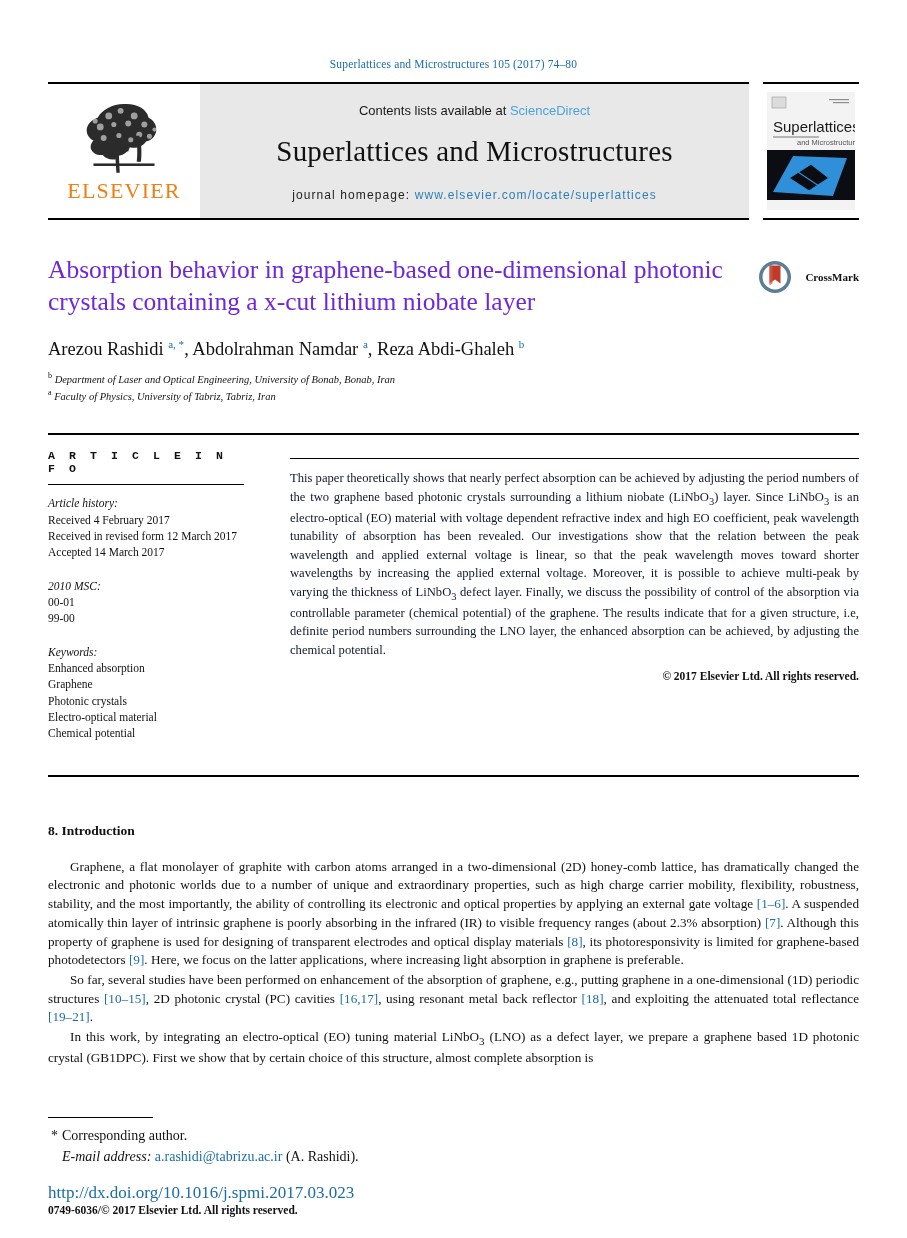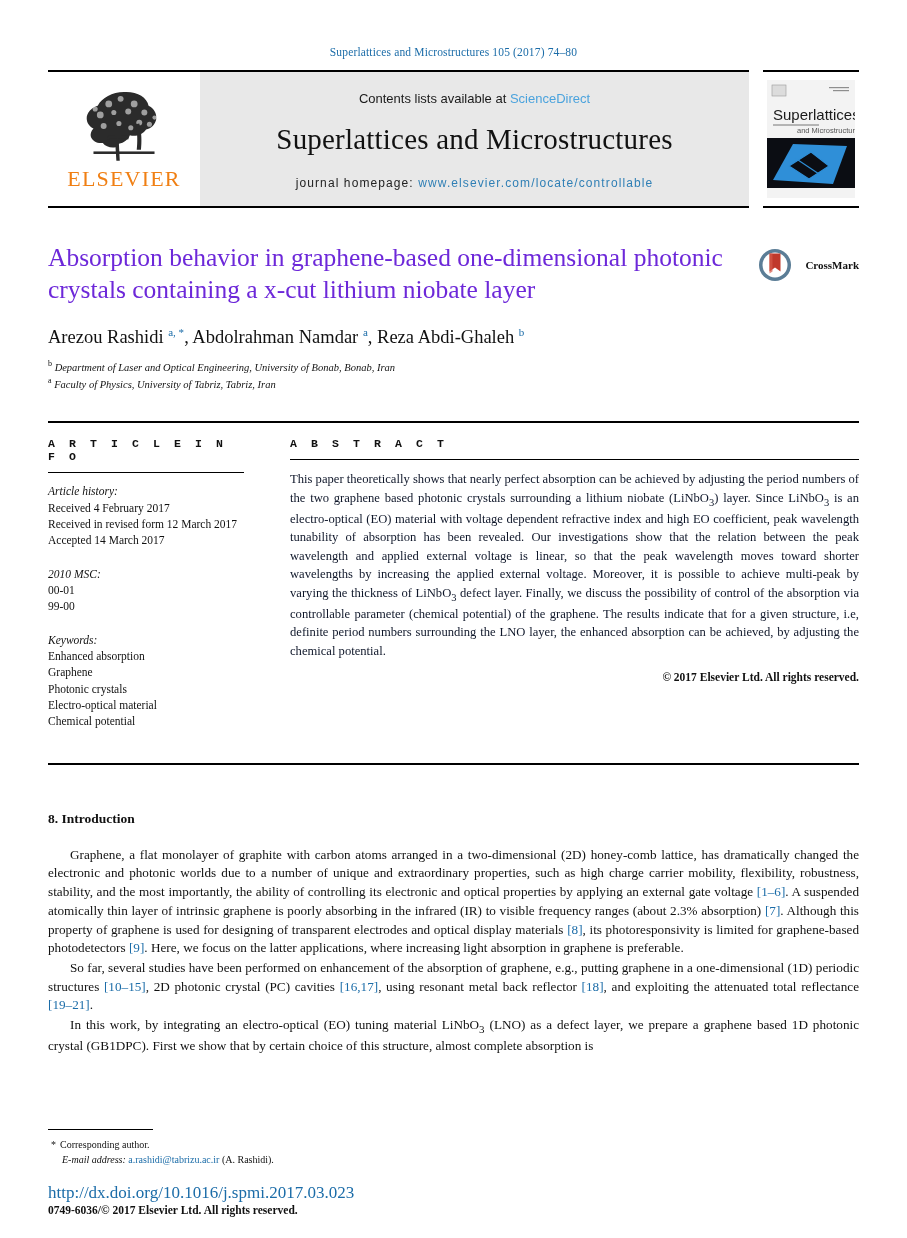--- a/index.html
+++ b/index.html
@@ -13,21 +13,21 @@
     position: relative;
     font-family: "Liberation Serif", serif;
     color: #000000;
     overflow: hidden;
   }
   .page {
     position: relative;
     width: 907px;
     height: 1238px;
     box-sizing: border-box;
-    padding: 0 48px;
+    padding: 12px 48px;
   }
 
   
   .running-head {
     text-align: center;
     font-family: "Liberation Serif", serif;
     font-size: 11.5px;
     color: #1b6ca8;
     padding-top: 46px;
     letter-spacing: 0.15px;
@@ -261,21 +261,21 @@
     right: 48px;
     bottom: 22px;
   }
   .foot-rule {
     width: 105px;
     border-top: 1px solid #000;
     margin-bottom: 7px;
   }
   .foot-note {
     font-family: "Liberation Serif", serif;
-    font-size: 10px;
+    font-size: 14px;
     line-height: 1.5;
     color: #111;
     padding-left: 14px;
   }
   .foot-note .star {
     margin-left: -11px;
     margin-right: 4px;
   }
   .foot-note .em-lab {
     font-style: italic;
@@ -336,21 +336,21 @@
       </svg>
       <div class="elsevier-word">ELSEVIER</div>
     </div>
 
     <div class="masthead-center">
       <div class="contents-line">
         <span>Contents lists available at </span><span class="sd">ScienceDirect</span>
       </div>
       <div class="journal-title">Superlattices and Microstructures</div>
       <div class="homepage-line">
-        <span>journal homepage: </span><span class="url">www.elsevier.com/locate/controllable</span>
+        <span>journal homepage: </span><span class="url">www.elsevier.com/locate/superlattices</span>
       </div>
     </div>
 
     <div class="masthead-right">
       <svg class="cover-thumb" viewBox="0 0 88 118">
         <rect x="0" y="0" width="88" height="118" fill="#f3f3f3"></rect>
         <rect x="5" y="5" width="14" height="11" fill="#dcdcdc" stroke="#9a9a9a" stroke-width="0.6"></rect>
         <g fill="#8e8e8e">
           <rect x="62" y="7" width="20" height="1.2"></rect>
           <rect x="66" y="10" width="16" height="1.2"></rect>
@@ -414,21 +414,20 @@
         <div class="lab">Keywords:</div>
         <div>Enhanced absorption</div>
         <div>Graphene</div>
         <div>Photonic crystals</div>
         <div>Electro-optical material</div>
         <div>Chemical potential</div>
       </div>
     </div>
 
     <div class="col-abstract">
-      <div class="sec-head">A B S T R A C T</div>
       <div class="sec-rule"></div>
       <div class="abstract-body">This paper theoretically shows that nearly perfect absorption can be achieved by adjusting the period numbers of the two graphene based photonic crystals surrounding a lithium niobate (LiNbO<sub>3</sub>) layer. Since LiNbO<sub>3</sub> is an electro-optical (EO) material with voltage dependent refractive index and high EO coefficient, peak wavelength tunability of absorption has been revealed. Our investigations show that the relation between the peak wavelength and applied external voltage is linear, so that the peak wavelength moves toward shorter wavelengths by increasing the applied external voltage. Moreover, it is possible to achieve multi-peak by varying the thickness of LiNbO<sub>3</sub> defect layer. Finally, we discuss the possibility of control of the absorption via controllable parameter (chemical potential) of the graphene. The results indicate that for a given structure, i.e, definite period numbers surrounding the LNO layer, the enhanced absorption can be achieved, by adjusting the chemical potential.</div>
       <div class="copyright">© 2017 Elsevier Ltd. All rights reserved.</div>
     </div>
   </div>
 
   <div class="rule-bottom"></div>
 
   <div class="intro">
     <div class="intro-head">8. Introduction</div>

